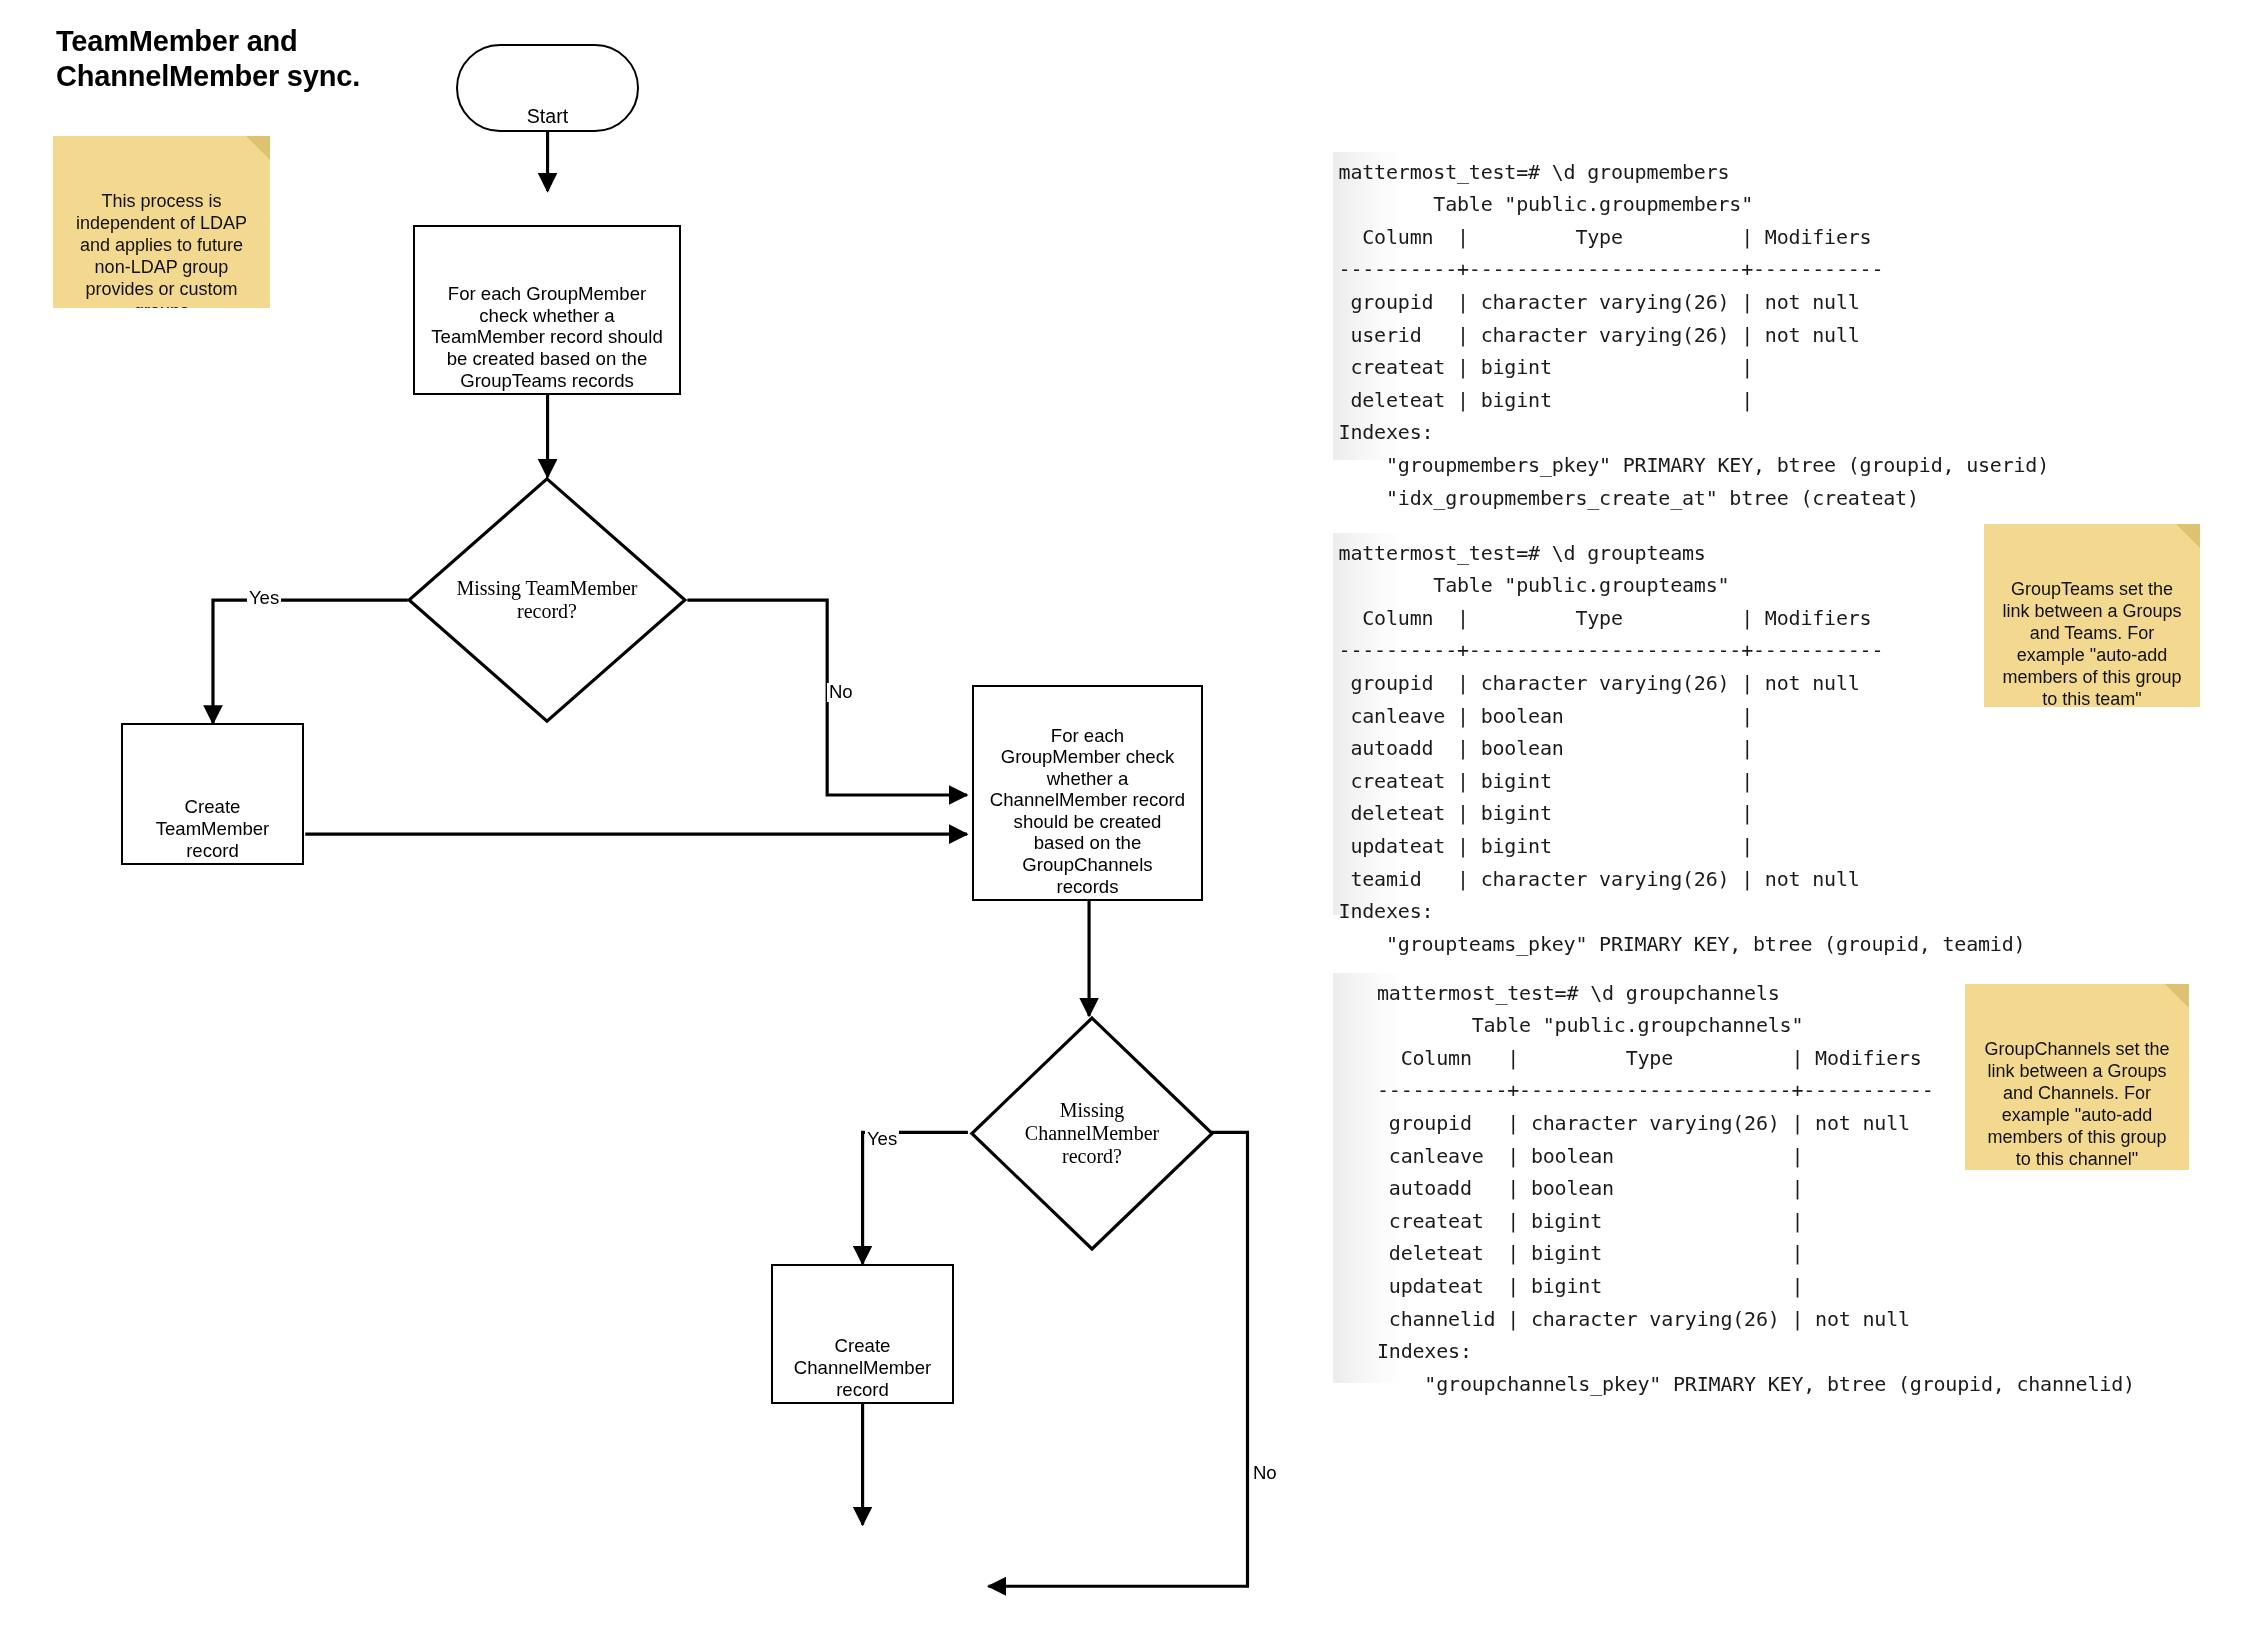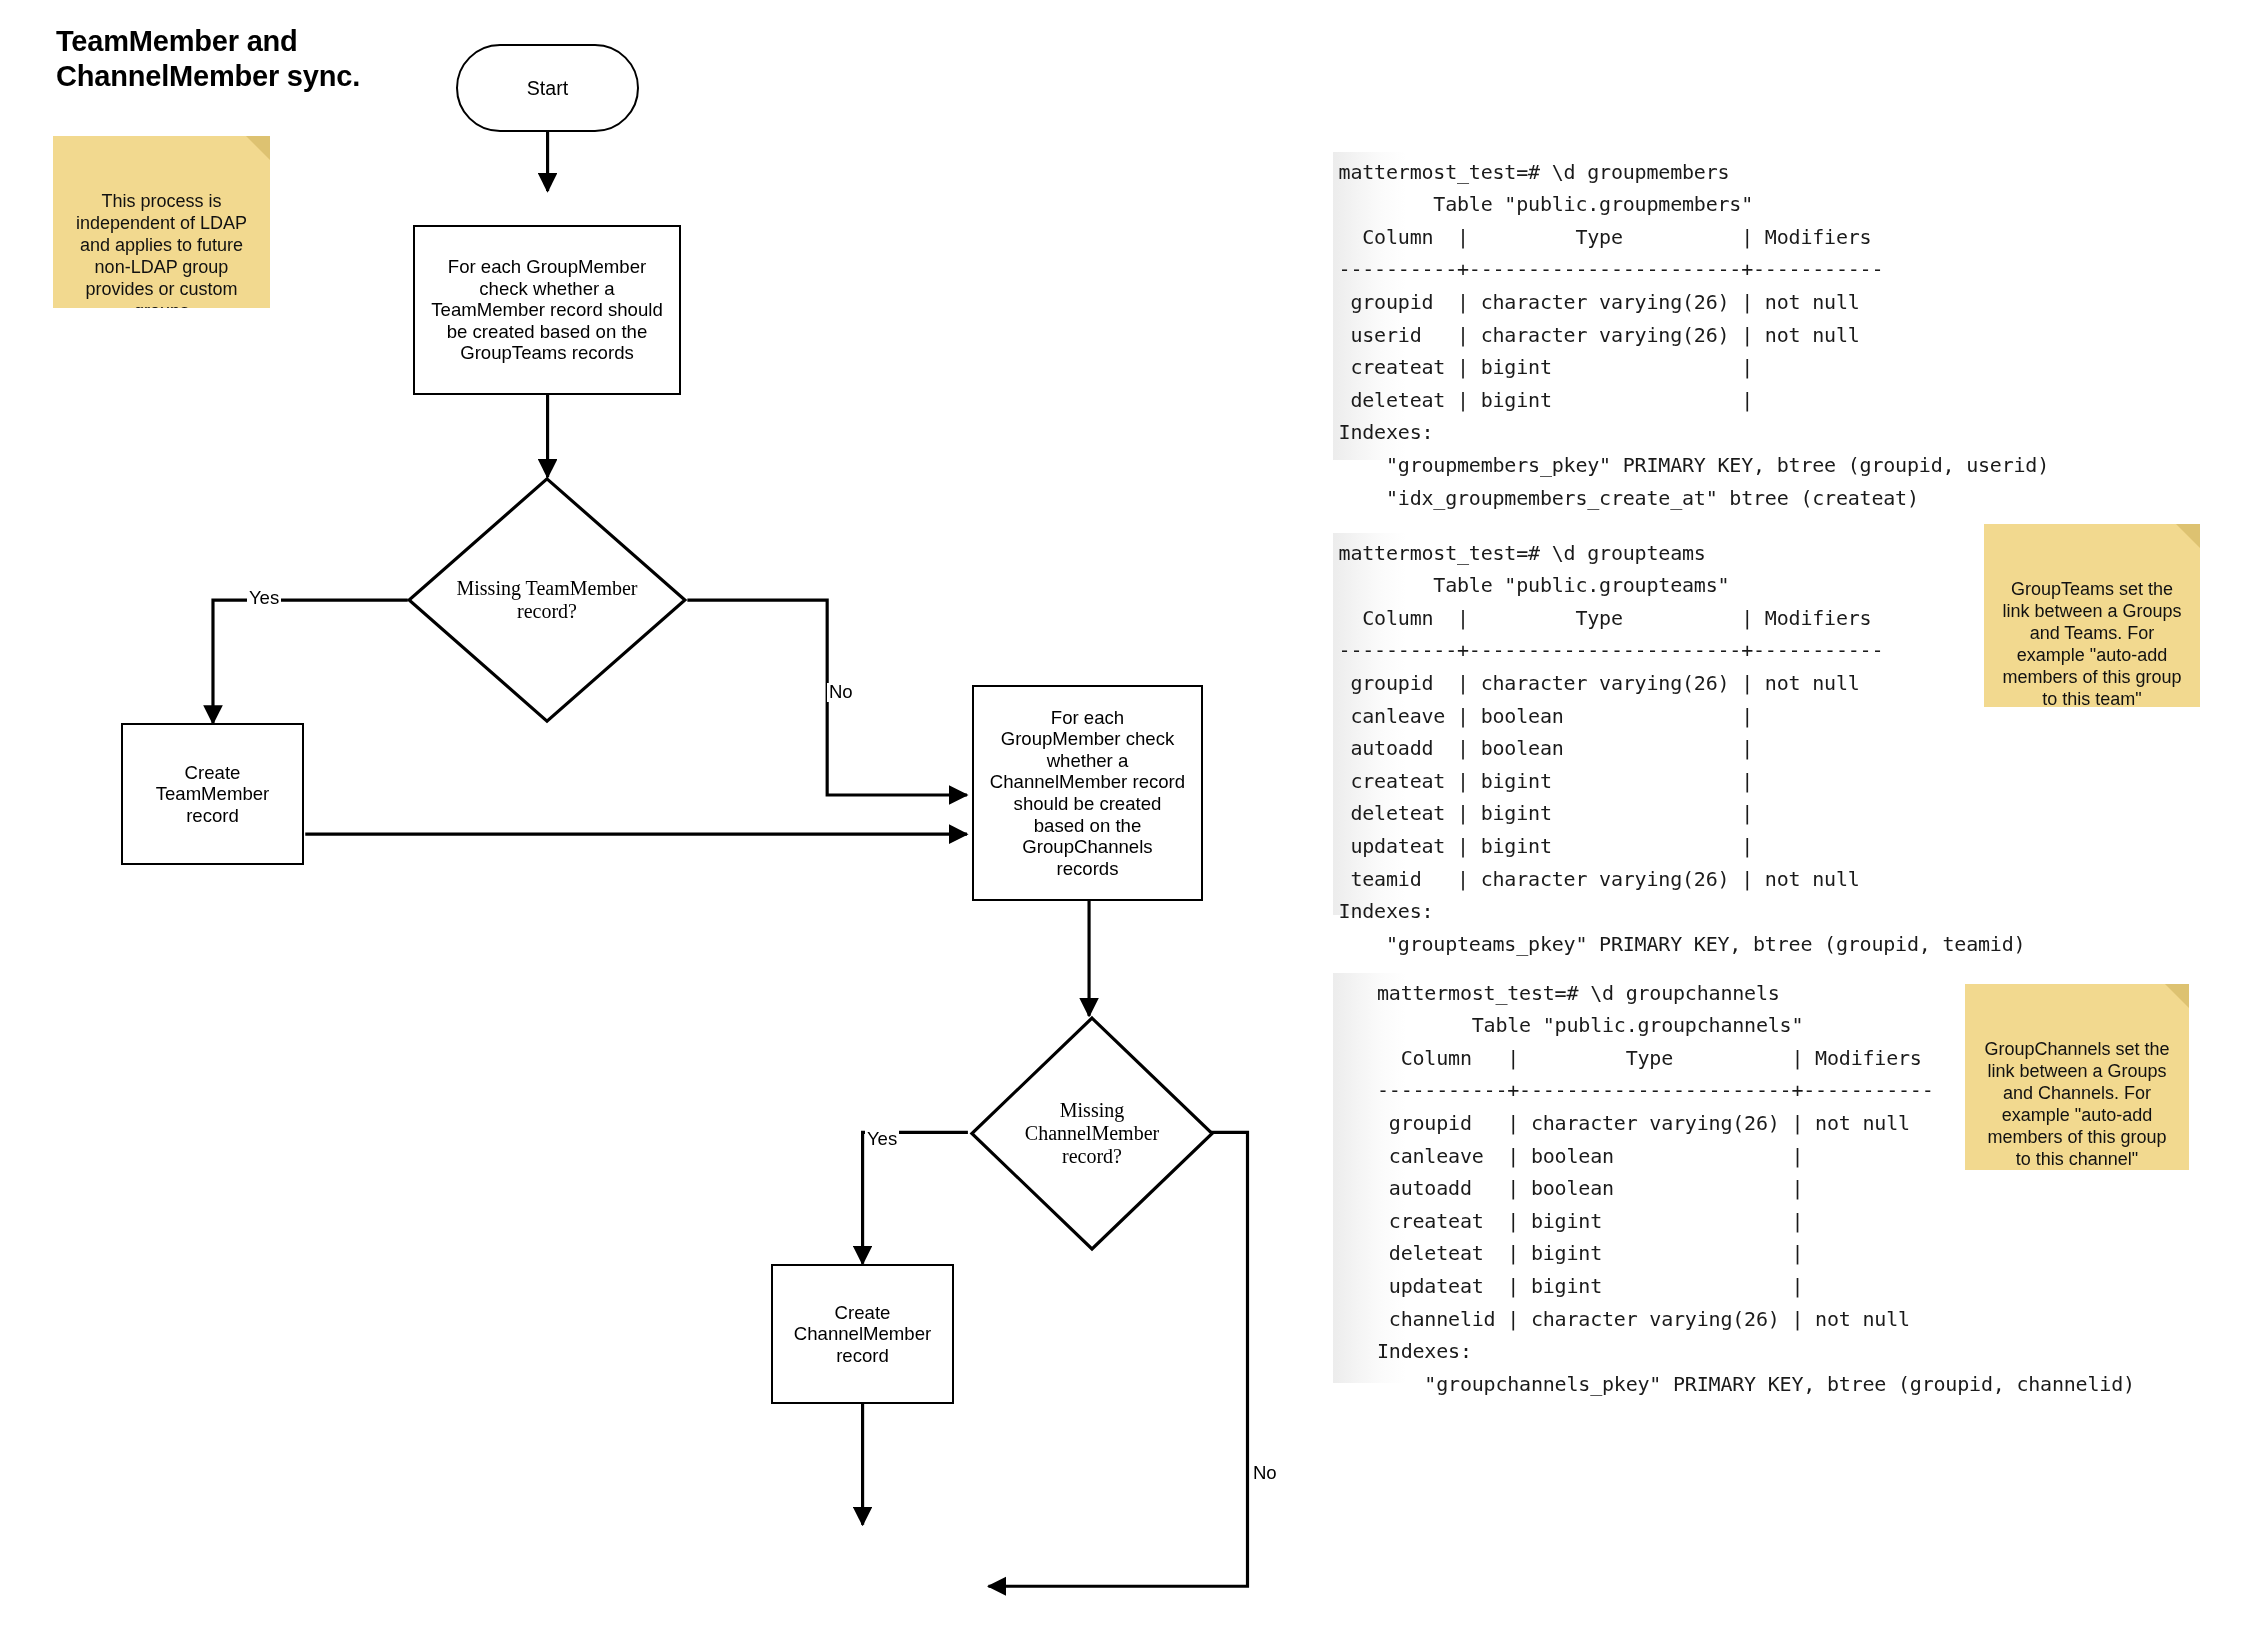--- a/index.html
+++ b/index.html
@@ -59,21 +59,21 @@
   .sticky .note-text {
     position: relative;
     display: block;
   }
 
   
   .node {
     position: absolute;
     box-sizing: border-box;
     display: flex;
-    align-items: center;
+    align-items: flex-end;
     justify-content: center;
     text-align: center;
     background: #ffffff;
     border: 2.1px solid #000000;
     font-size: 18.6px;
     line-height: 1.16;
     white-space: pre-line;
     padding: 1.9px 5.6px;
   }
   .terminator {

